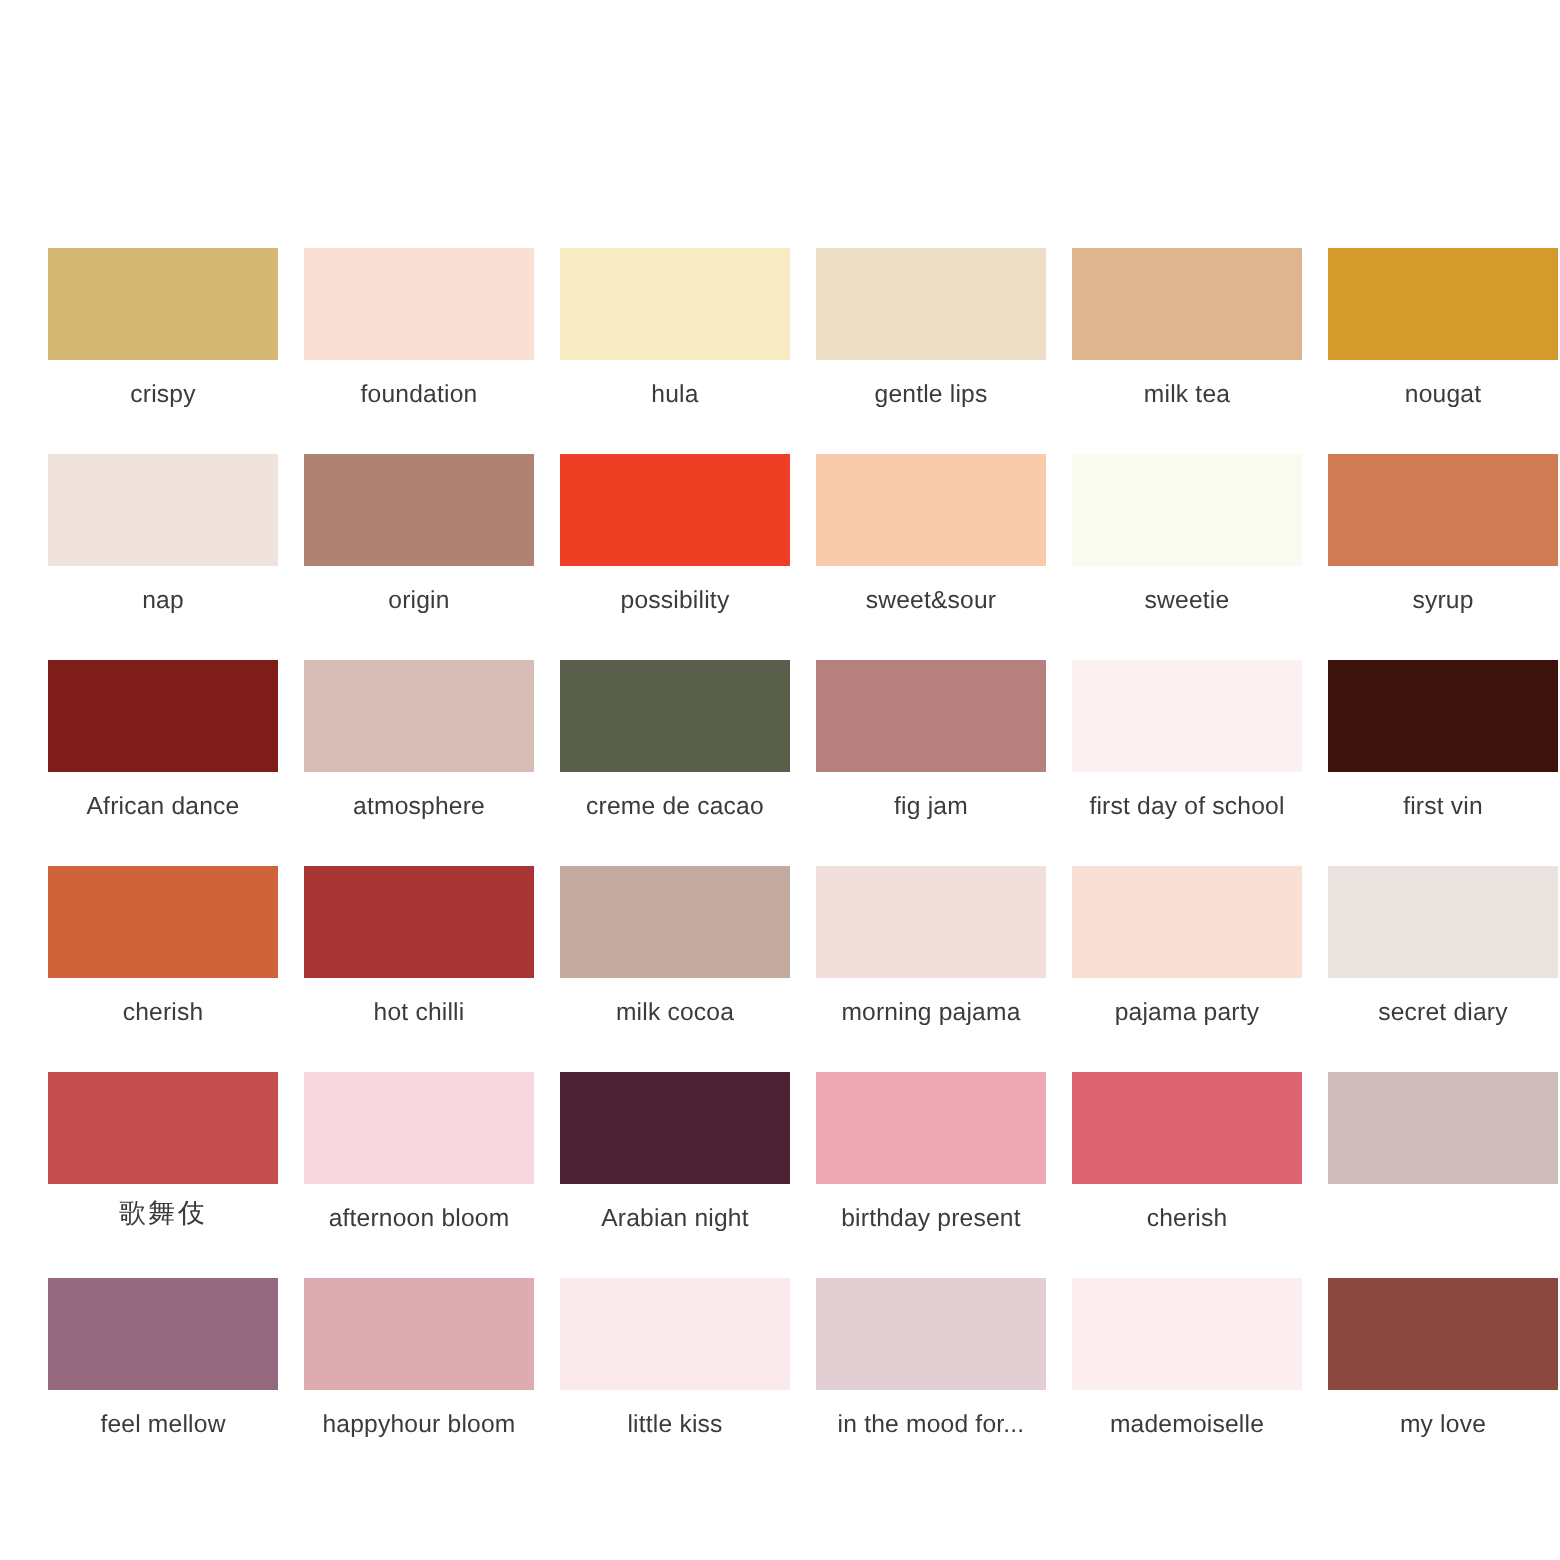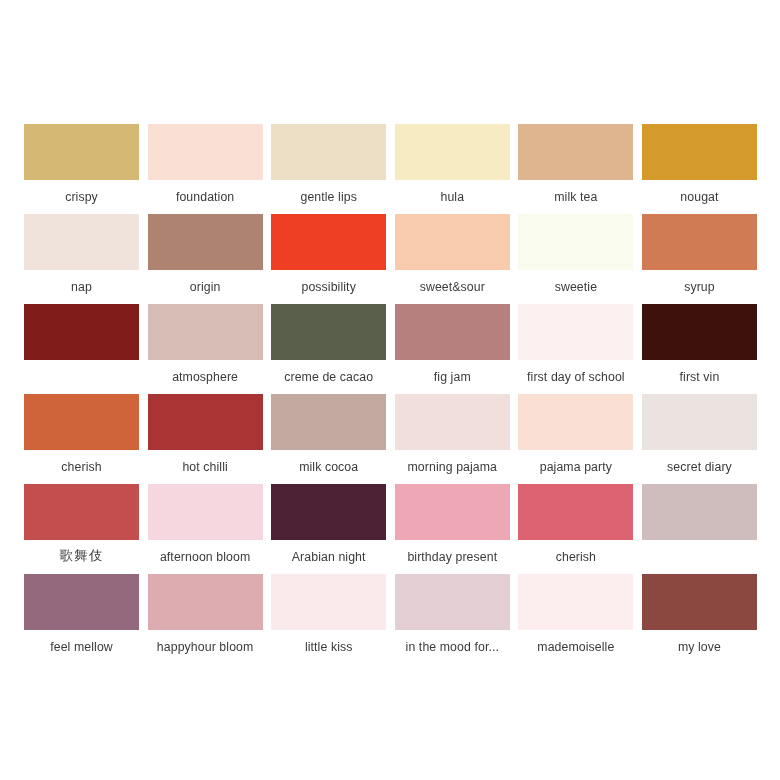--- a/index.html
+++ b/index.html
@@ -27,20 +27,21 @@
   #swatch-grid {
     position: absolute;
     left: 24px;
     top: 124px;
     width: 733px;
     display: grid;
     grid-template-columns: repeat(6, 115px);
     grid-auto-rows: 90px;
     column-gap: 8.6px;
     row-gap: 0px;
+    gap: 13px;
   }
 
   .swatch-cell {
     position: relative;
     width: 115px;
     height: 90px;
   }
 
   .swatch-chip {
     width: 115px;
@@ -76,28 +77,28 @@
   <div id="swatch-grid">
       <div class="swatch-cell">
         <div class="swatch-chip" style="background: rgb(213, 184, 115);"></div>
         <div class="swatch-label">crispy</div>
       </div>
       <div class="swatch-cell">
         <div class="swatch-chip" style="background: rgb(249, 223, 212);"></div>
         <div class="swatch-label">foundation</div>
       </div>
       <div class="swatch-cell">
+        <div class="swatch-chip" style="background: rgb(247, 235, 195);"></div>
+        <div class="swatch-label">hula</div>
+      </div>
+      <div class="swatch-cell">
         <div class="swatch-chip" style="background: rgb(237, 223, 198);"></div>
         <div class="swatch-label">gentle lips</div>
       </div>
       <div class="swatch-cell">
-        <div class="swatch-chip" style="background: rgb(247, 235, 195);"></div>
-        <div class="swatch-label">hula</div>
-      </div>
-      <div class="swatch-cell">
         <div class="swatch-chip" style="background: rgb(223, 181, 144);"></div>
         <div class="swatch-label">milk tea</div>
       </div>
       <div class="swatch-cell">
         <div class="swatch-chip" style="background: rgb(212, 154, 43);"></div>
         <div class="swatch-label">nougat</div>
       </div>
       <div class="swatch-cell">
         <div class="swatch-chip" style="background: rgb(239, 227, 220);"></div>
         <div class="swatch-label">nap</div>
@@ -117,20 +118,21 @@
       <div class="swatch-cell">
         <div class="swatch-chip" style="background: rgb(250, 251, 239);"></div>
         <div class="swatch-label">sweetie</div>
       </div>
       <div class="swatch-cell">
         <div class="swatch-chip" style="background: rgb(208, 123, 83);"></div>
         <div class="swatch-label">syrup</div>
       </div>
       <div class="swatch-cell">
         <div class="swatch-chip" style="background: rgb(127, 29, 26);"></div>
+        <div class="swatch-label">African dance</div>
       </div>
       <div class="swatch-cell">
         <div class="swatch-chip" style="background: rgb(213, 189, 181);"></div>
         <div class="swatch-label">atmosphere</div>
       </div>
       <div class="swatch-cell">
         <div class="swatch-chip" style="background: rgb(90, 95, 76);"></div>
         <div class="swatch-label">creme de cacao</div>
       </div>
       <div class="swatch-cell">

